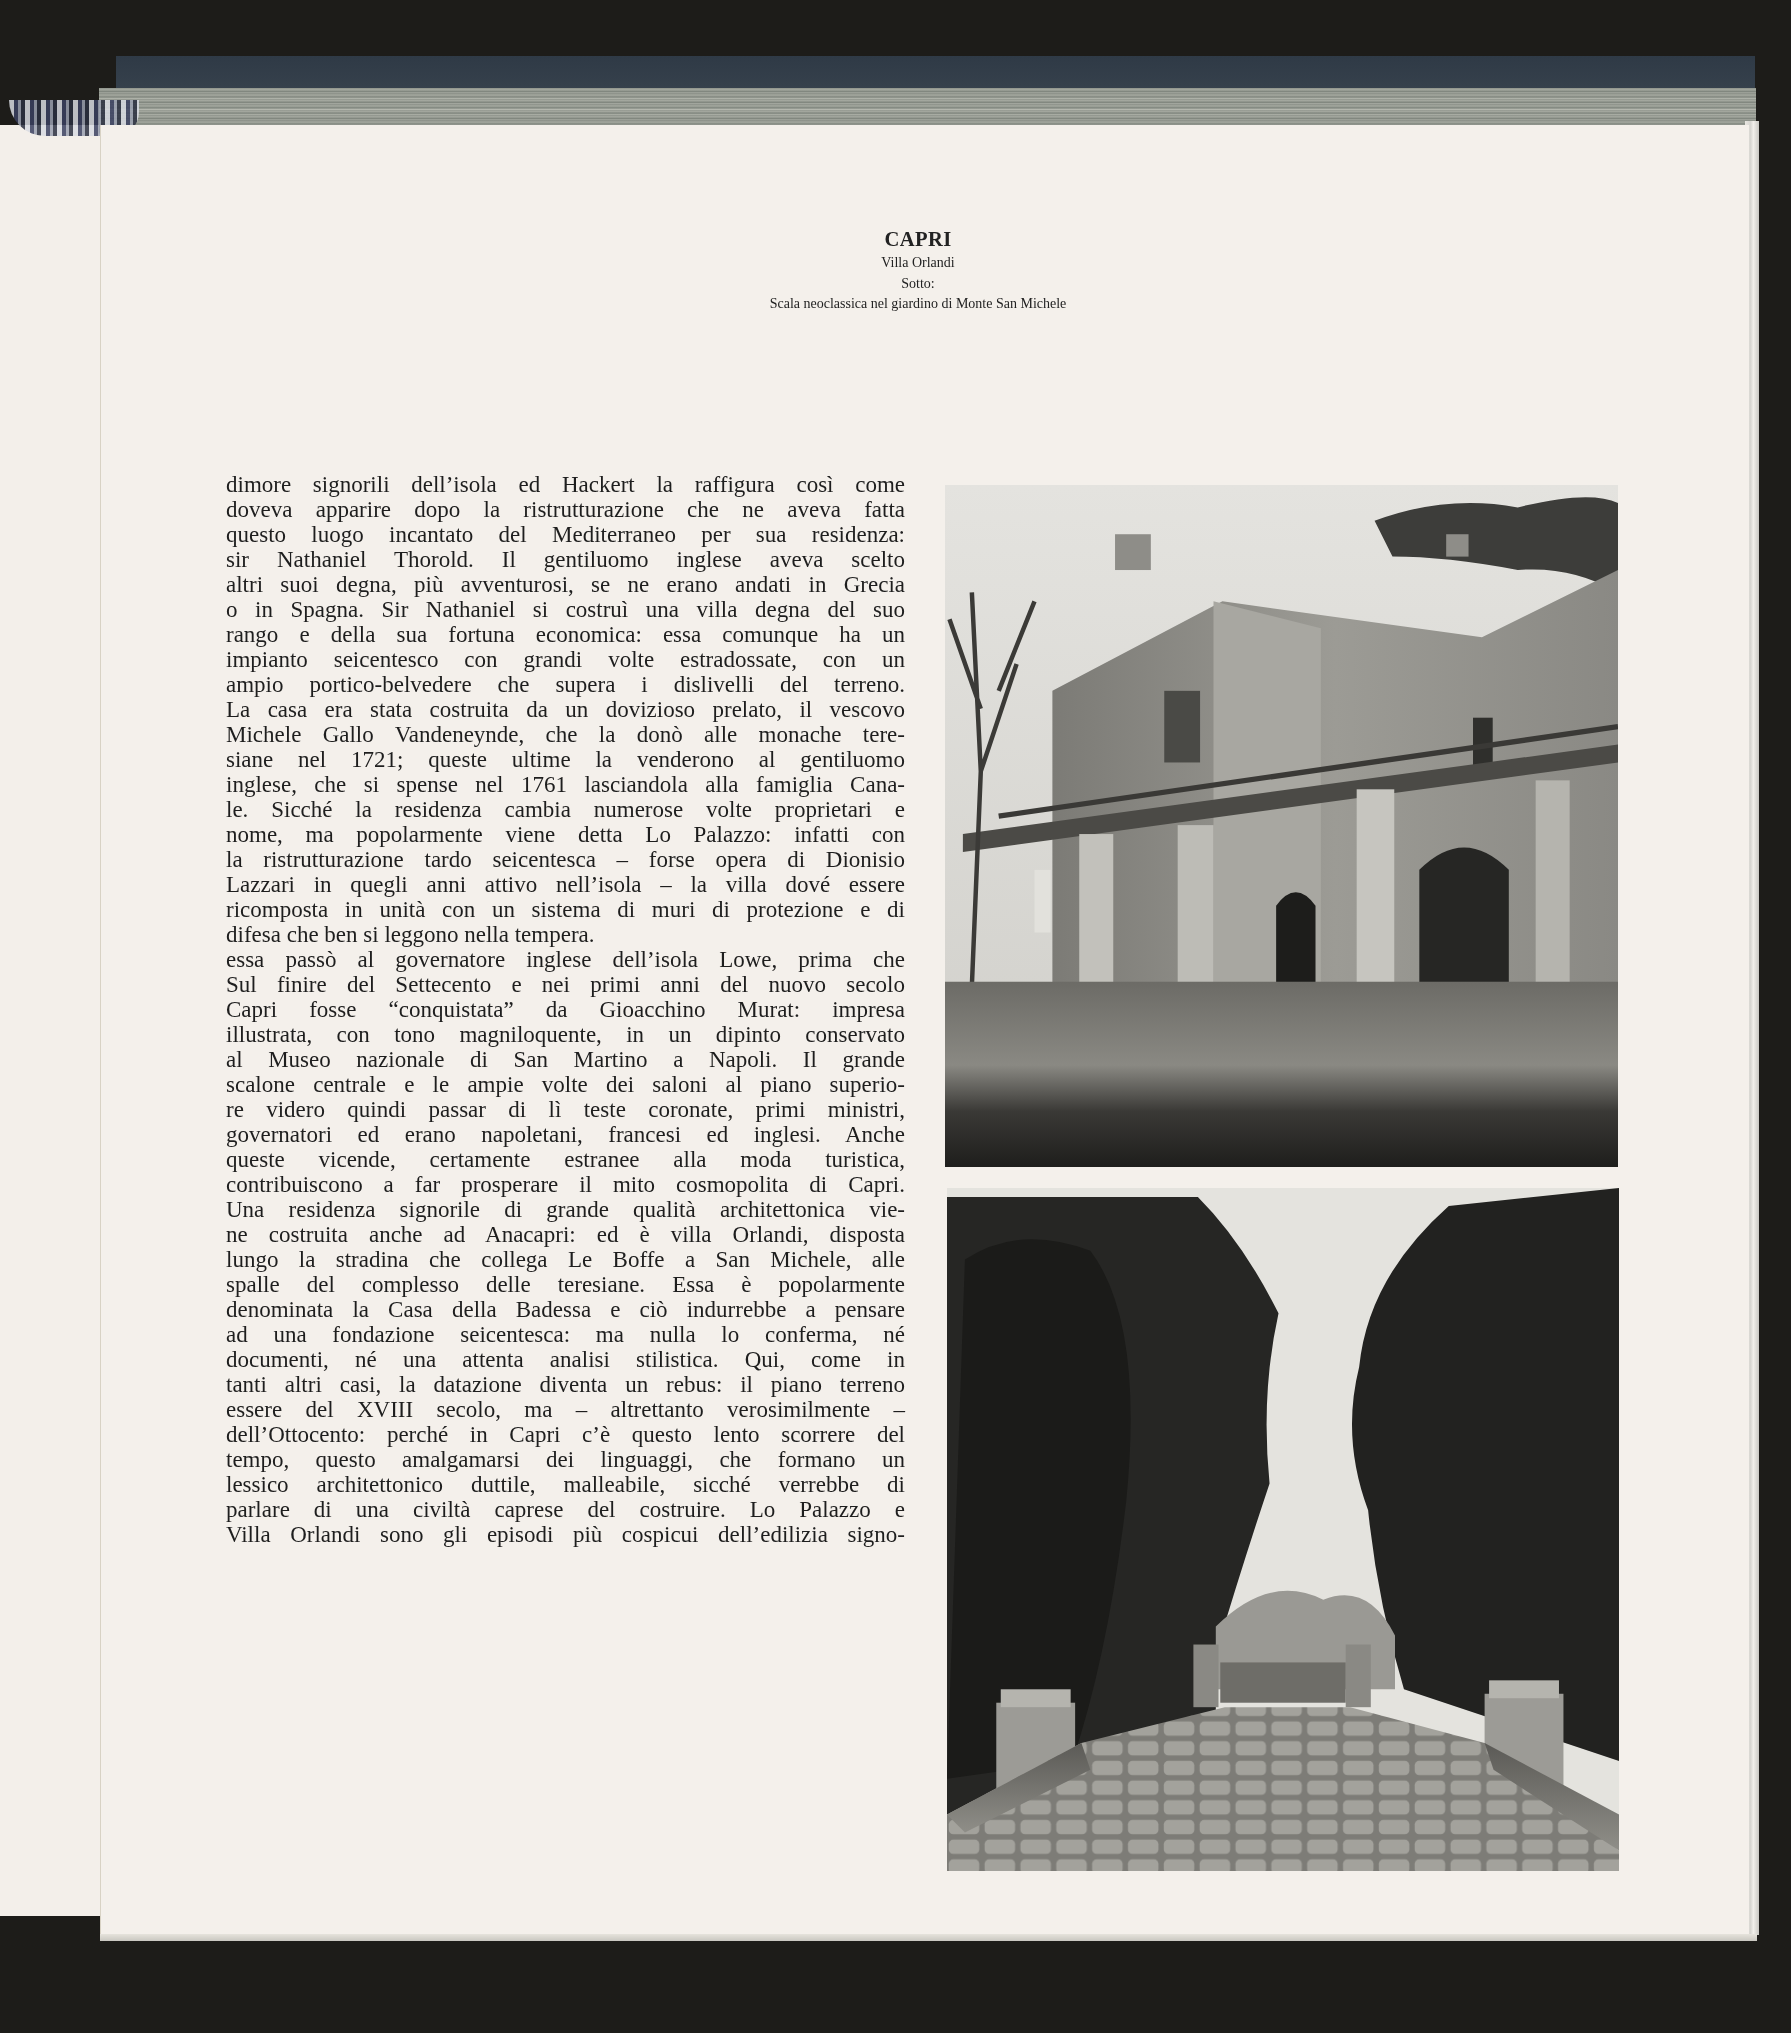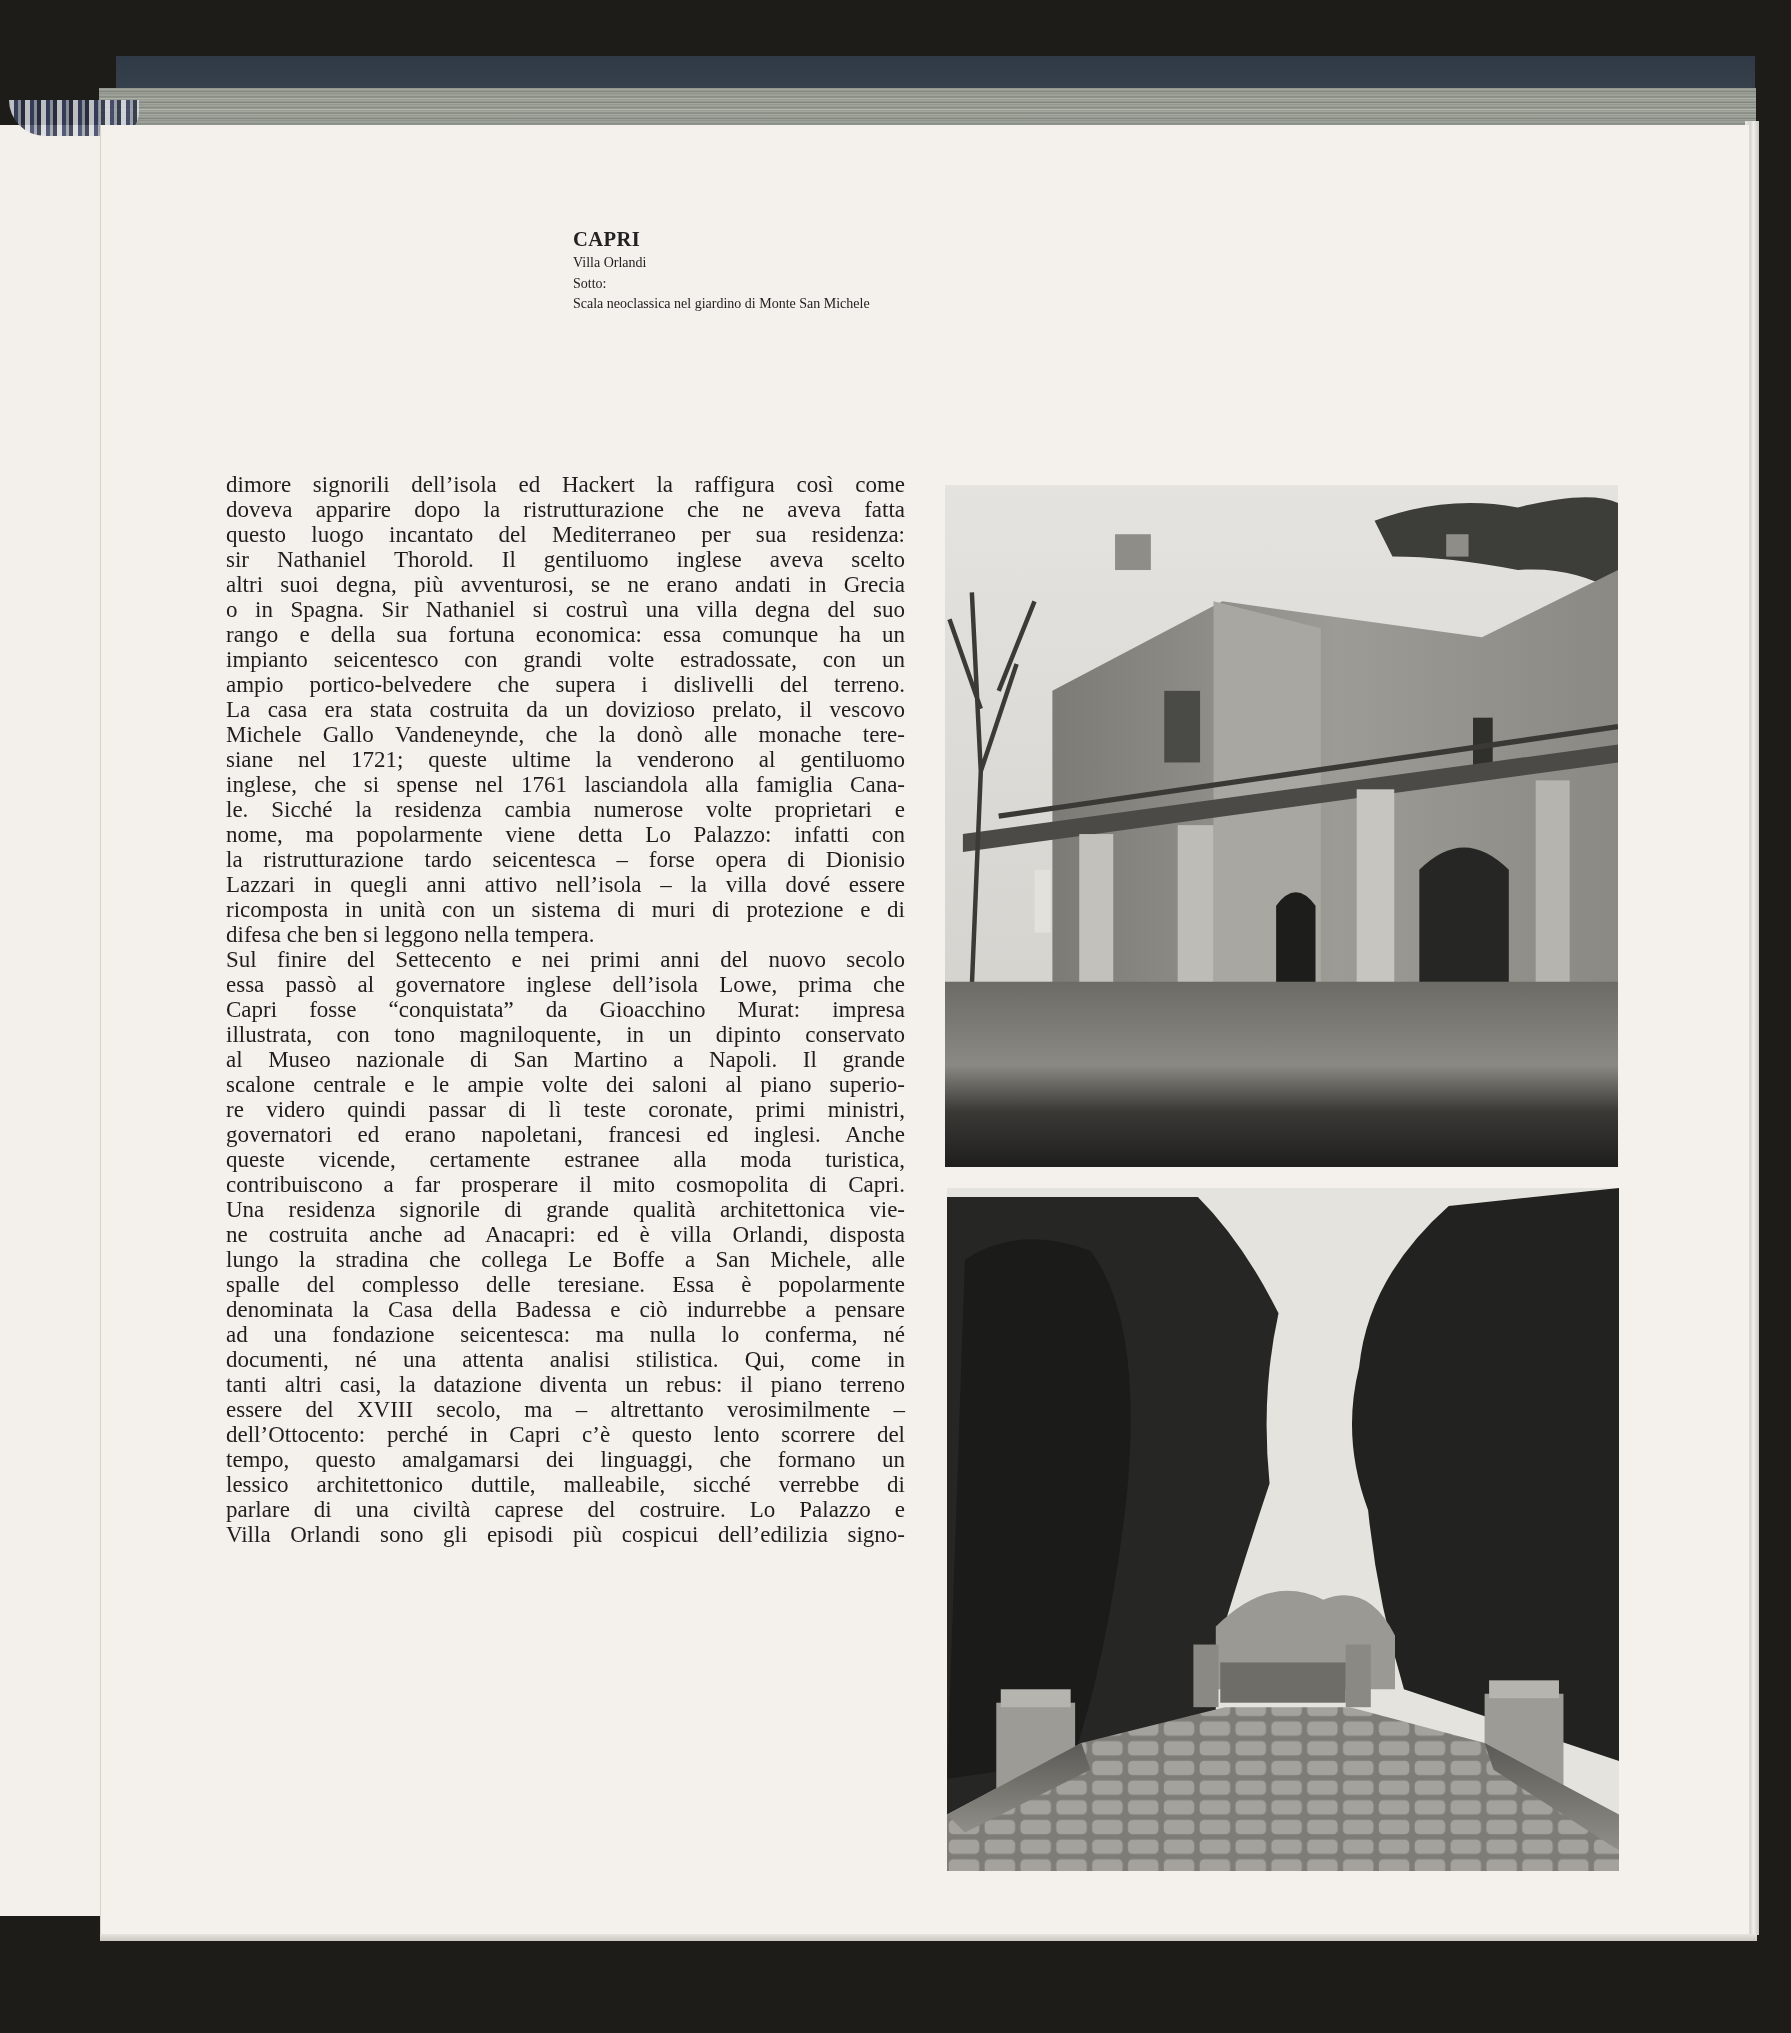--- a/index.html
+++ b/index.html
@@ -37,21 +37,21 @@
     background:#f4f0eb;
     border-left:1.8px solid #d8d2c4;
   }
   .page-bottom-edge {
     position:absolute; left:100px; top:1934px; width:1657px; height:7.2px;
     background:linear-gradient(#e6e3dc,#c9c7c0);
   }
 
   
   .caption {
-    position:absolute; left:573px; top:226px; width:690px; text-align:left;
+    position:absolute; left:573px; top:226px; width:690px; text-align:center;
     color:#222;
   }
   .caption .title { font-weight:bold; font-size:20.6px; letter-spacing:0.4px; line-height:27px; }
   .caption .line { font-size:14px; line-height:20.6px; }
 
   
   .body-text {
     position:absolute; left:226px; top:472px; width:679px;
     font-size:23px; line-height:25px; color:#1e1e1e;
   }
@@ -98,22 +98,22 @@
     <span class="ln">La casa era stata costruita da un dovizioso prelato, il vescovo</span>
     <span class="ln">Michele Gallo Vandeneynde, che la donò alle monache tere-</span>
     <span class="ln">siane nel 1721; queste ultime la venderono al gentiluomo</span>
     <span class="ln">inglese, che si spense nel 1761 lasciandola alla famiglia Cana-</span>
     <span class="ln">le. Sicché la residenza cambia numerose volte proprietari e</span>
     <span class="ln">nome, ma popolarmente viene detta Lo Palazzo: infatti con</span>
     <span class="ln">la ristrutturazione tardo seicentesca – forse opera di Dionisio</span>
     <span class="ln">Lazzari in quegli anni attivo nell’isola – la villa dové essere</span>
     <span class="ln">ricomposta in unità con un sistema di muri di protezione e di</span>
     <span class="ln last">difesa che ben si leggono nella tempera.</span>
+    <span class="ln">essa passò al governatore inglese dell’isola Lowe, prima che</span>
     <span class="ln">Sul finire del Settecento e nei primi anni del nuovo secolo</span>
-    <span class="ln">essa passò al governatore inglese dell’isola Lowe, prima che</span>
     <span class="ln">Capri fosse “conquistata” da Gioacchino Murat: impresa</span>
     <span class="ln">illustrata, con tono magniloquente, in un dipinto conservato</span>
     <span class="ln">al Museo nazionale di San Martino a Napoli. Il grande</span>
     <span class="ln">scalone centrale e le ampie volte dei saloni al piano superio-</span>
     <span class="ln">re videro quindi passar di lì teste coronate, primi ministri,</span>
     <span class="ln">governatori ed erano napoletani, francesi ed inglesi. Anche</span>
     <span class="ln">queste vicende, certamente estranee alla moda turistica,</span>
     <span class="ln">contribuiscono a far prosperare il mito cosmopolita di Capri.</span>
     <span class="ln">Una residenza signorile di grande qualità architettonica vie-</span>
     <span class="ln">ne costruita anche ad Anacapri: ed è villa Orlandi, disposta</span>

